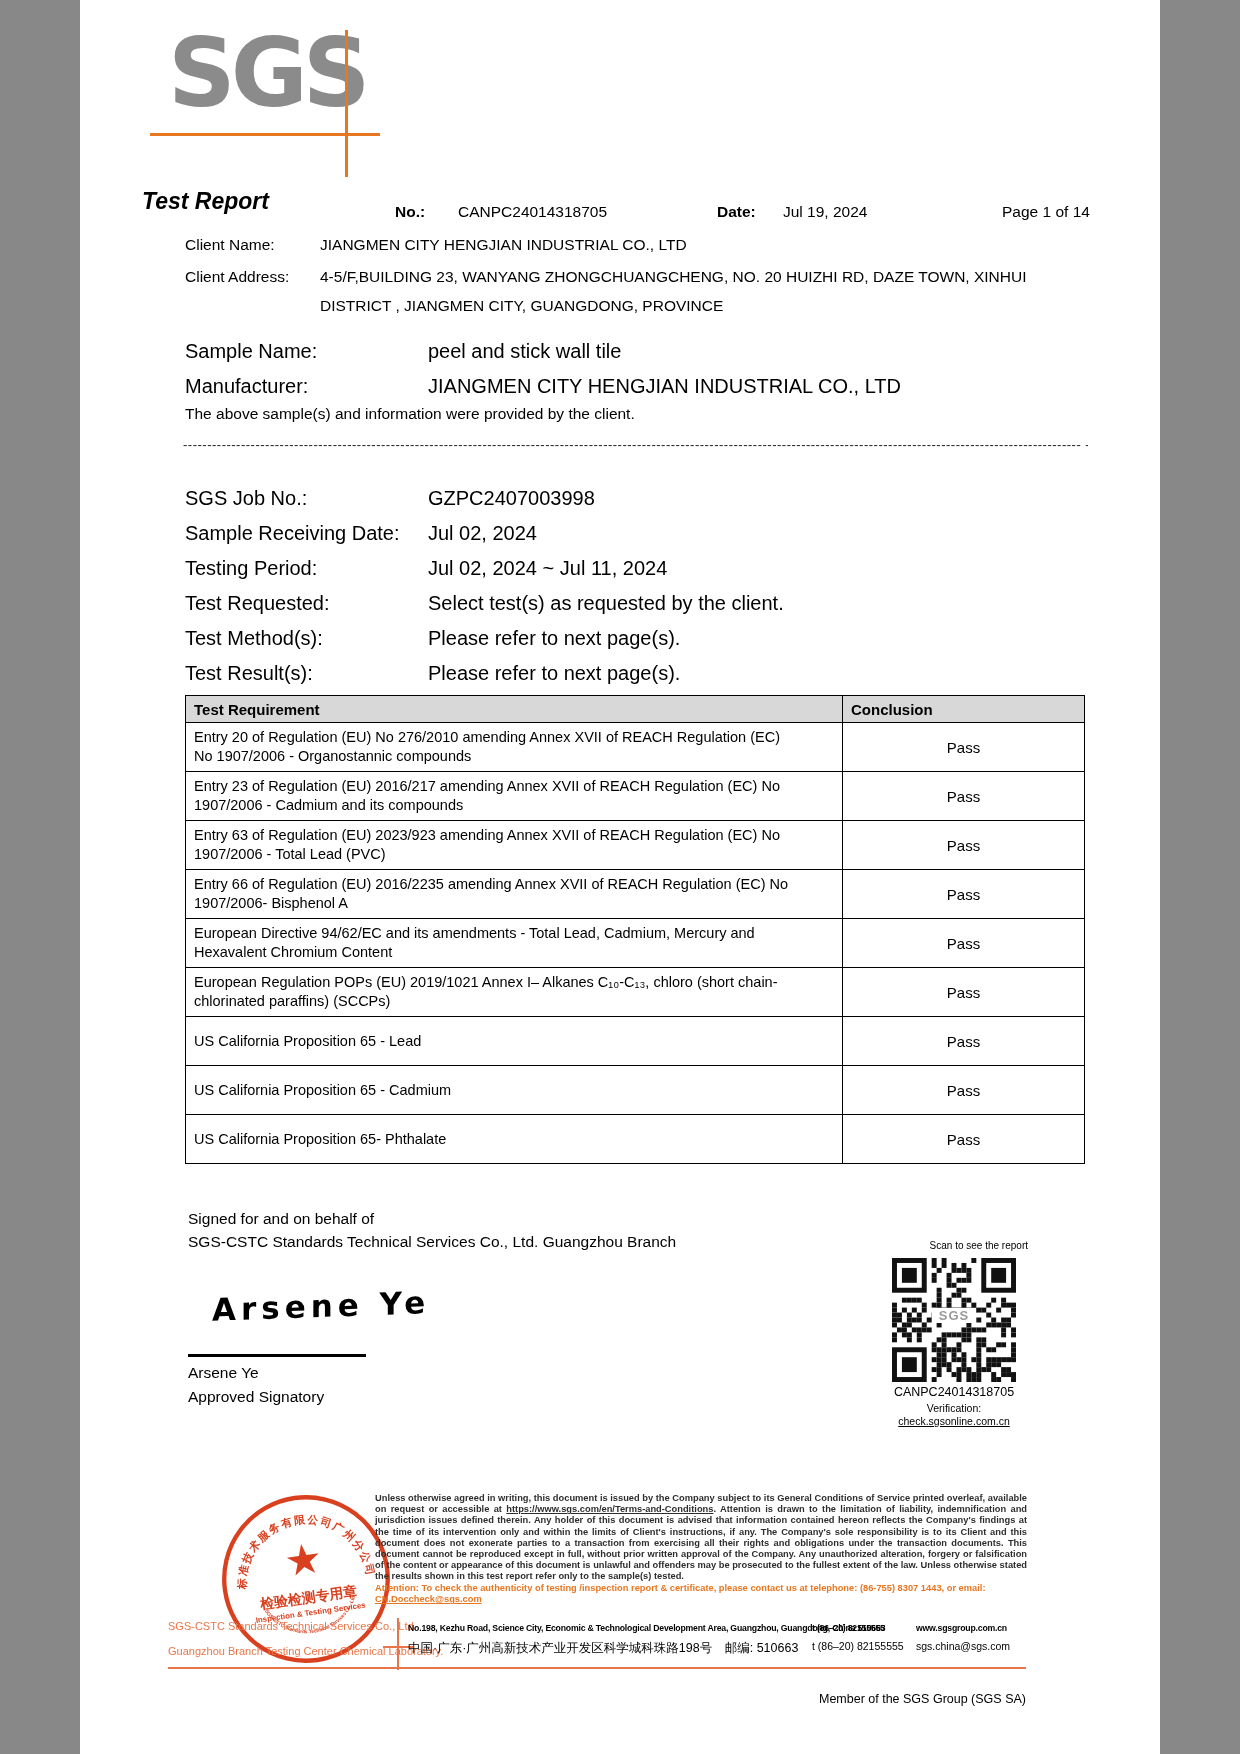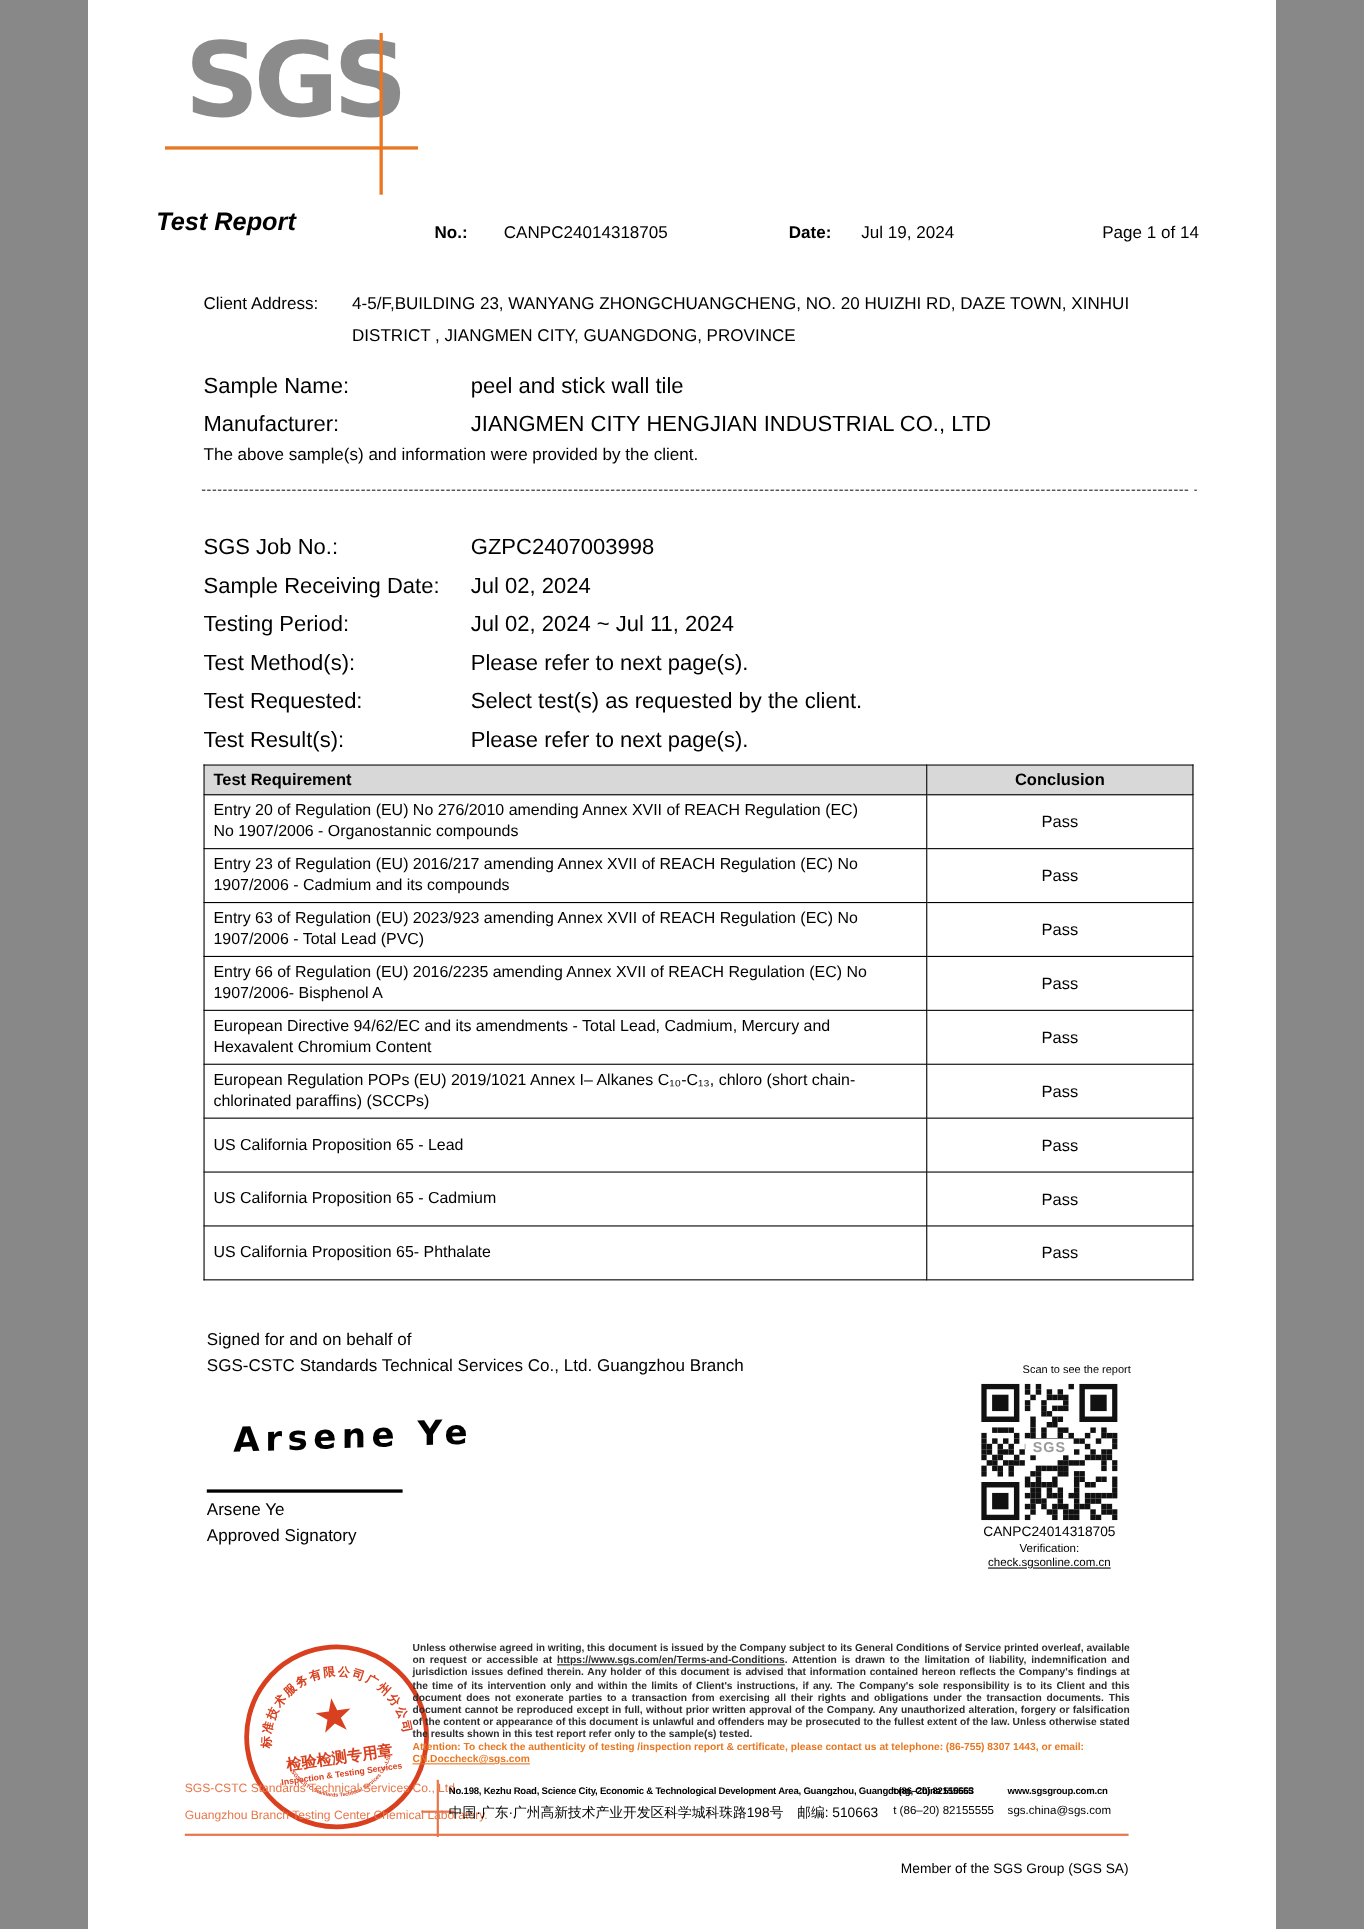--- a/index.html
+++ b/index.html
@@ -21,21 +21,21 @@
   .info-group{left:105px;width:900px;}
   .info-row{height:35px;font-size:20px;}
   .info-row .lbl{display:inline-block;width:243px;}
   .dashes{left:103px;top:437px;width:905px;font-size:13px;letter-spacing:.5px;
           white-space:nowrap;overflow:hidden;color:#222;}
   
   table.req{left:105px;top:695px;width:900px;border-collapse:collapse;position:absolute;}
   table.req,table.req td,table.req th{border:1.4px solid #000;}
   table.req th{background:var(--table-header-bg);font-size:15px;text-align:left;
                padding:3px 8px;height:20px;}
-  table.req th.conc{text-align:center;width:225px;}
+  table.req th.conc{text-align:left;width:225px;}
   table.req td.r{font-size:14.5px;line-height:19px;padding:3px 52px 3px 8px;height:42px;}
   table.req td.c{text-align:center;font-size:15px;}
   
   .sig-line1{left:108px;top:1210px;font-size:15.5px;}
   .sig-line2{left:108px;top:1233px;font-size:15.5px;}
   .sig-hand{left:132px;top:1288px;font-size:31px;font-weight:bold;letter-spacing:5px;
             font-family:"DejaVu Sans",sans-serif;transform:rotate(-2deg) skewX(-2deg);}
   .sig-rule{left:108px;top:1354px;width:178px;height:3px;background:#000;}
   .sig-name{left:108px;top:1364px;font-size:15.5px;}
   .sig-title{left:108px;top:1388px;font-size:15.5px;}
@@ -73,37 +73,40 @@
   <div class="abs crop-v"></div>
   <div class="abs crop-h"></div>
 
   <div class="abs report-title">Test Report</div>
   <span class="abs hline b" style="left:315px">No.:</span>
   <span class="abs hline" style="left:378px">CANPC24014318705</span>
   <span class="abs hline b" style="left:637px">Date:</span>
   <span class="abs hline" style="left:703px">Jul 19, 2024</span>
   <span class="abs hline" style="left:922px">Page 1 of 14</span>
 
+  <div class="abs client-row" style="top:230px">
+    <span class="lbl">Client Name:</span><span class="val">JIANGMEN CITY HENGJIAN INDUSTRIAL CO., LTD</span>
+  </div>
   <div class="abs client-row" style="top:262px">
     <span class="lbl">Client Address:</span><span class="val">4-5/F,BUILDING 23, WANYANG ZHONGCHUANGCHENG, NO. 20 HUIZHI RD, DAZE TOWN, XINHUI DISTRICT , JIANGMEN CITY, GUANGDONG, PROVINCE</span>
   </div>
 
   <div class="abs info-group" style="top:340px" id="sample-rows">
       <div class="info-row"><span class="lbl">Sample Name:</span><span>peel and stick wall tile</span></div>
       <div class="info-row"><span class="lbl">Manufacturer:</span><span>JIANGMEN CITY HENGJIAN  INDUSTRIAL CO., LTD</span></div>
     </div>
   <div class="abs" style="left:105px;top:405px;font-size:15.5px">The above sample(s) and information were provided by the client.</div>
   <div class="abs dashes">------------------------------------------------------------------------------------------------------------------------------------------------------------------------------------------ ------------------</div>
 
   <div class="abs info-group" style="top:487px" id="job-rows">
       <div class="info-row"><span class="lbl">SGS Job No.:</span><span>GZPC2407003998</span></div>
       <div class="info-row"><span class="lbl">Sample Receiving Date:</span><span>Jul 02, 2024</span></div>
       <div class="info-row"><span class="lbl">Testing Period:</span><span>Jul 02, 2024 ~ Jul 11, 2024</span></div>
+      <div class="info-row"><span class="lbl">Test Requested:</span><span>Select test(s) as requested by the client.</span></div>
       <div class="info-row"><span class="lbl">Test Method(s):</span><span>Please refer to next page(s).</span></div>
-      <div class="info-row"><span class="lbl">Test Requested:</span><span>Select test(s) as requested by the client.</span></div>
       <div class="info-row"><span class="lbl">Test Result(s):</span><span>Please refer to next page(s).</span></div>
     </div>
 
   <table class="req">
     <thead>
       <tr>
         <th>Test Requirement</th>
         <th class="conc">Conclusion</th>
       </tr>
     </thead>

